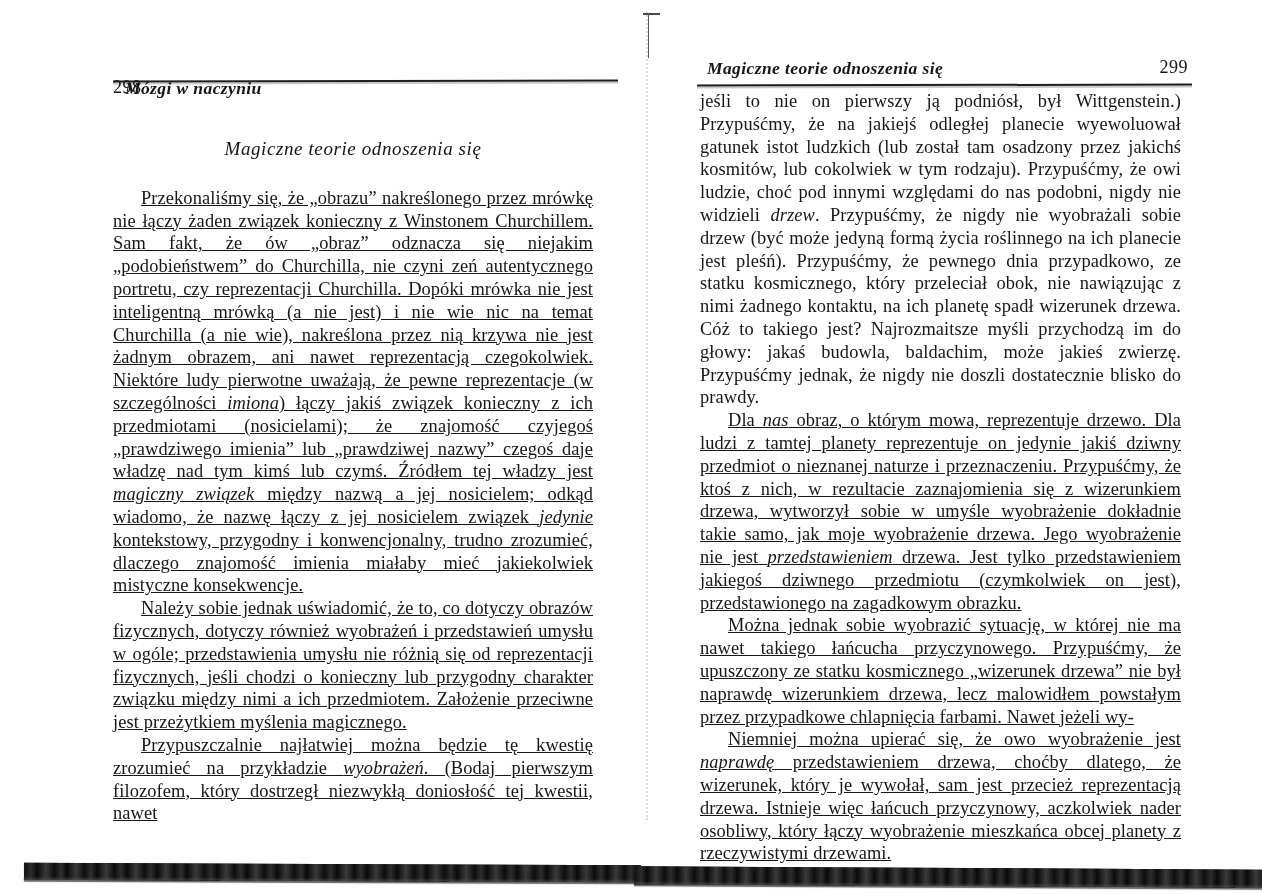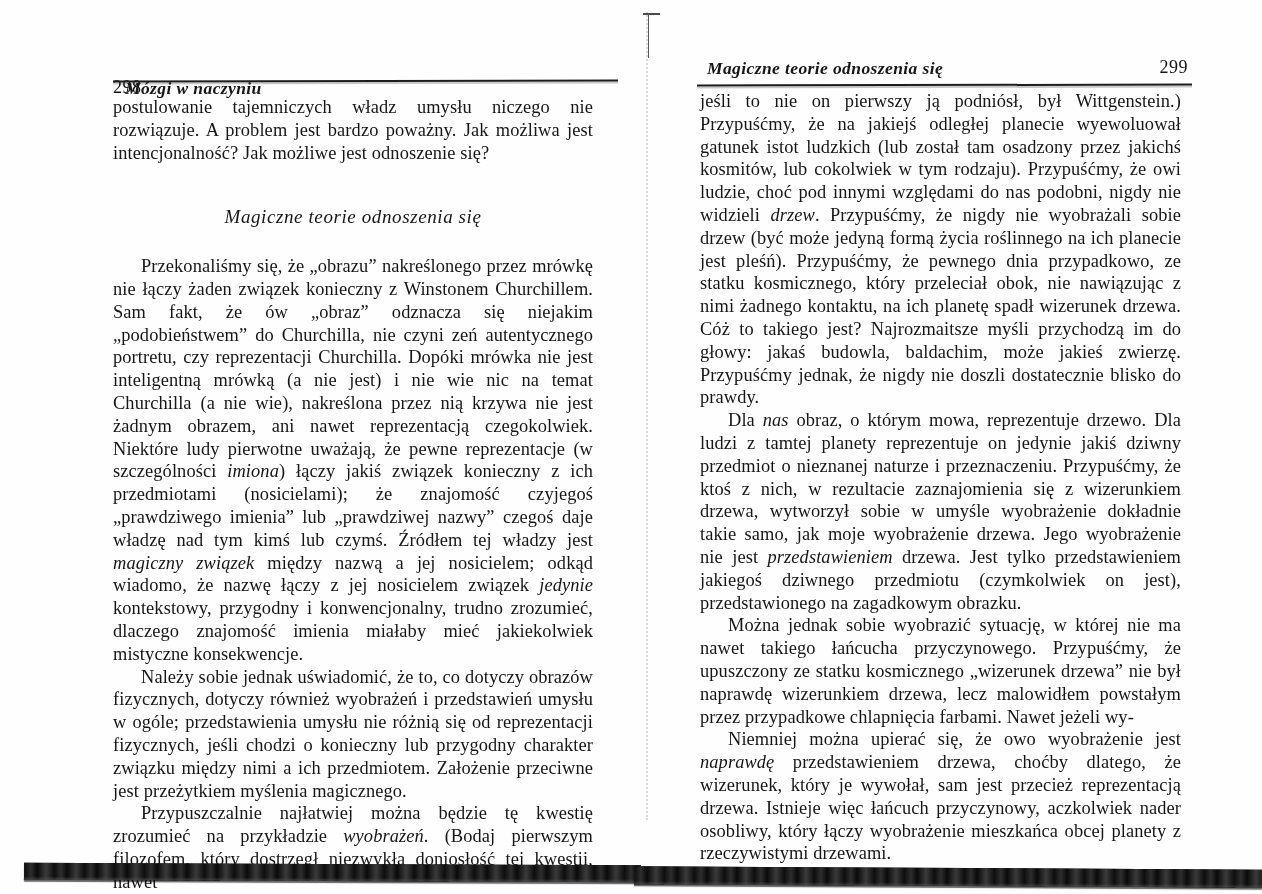--- a/index.html
+++ b/index.html
@@ -35,21 +35,21 @@
   .text-column {
     position: absolute;
     text-align: justify;
     font-size: 18.4px;
     line-height: 22.8px;
     letter-spacing: 0.1px;
   }
   .column-left  { left: 113px; top: 96px;  width: 480px; }
   .column-right { left: 700px; top: 90px;  width: 481px; }
   .text-column p { margin: 0; }
-  .text-column p.indent { text-indent: 28px; }
+  .text-column p.indent { text-indent: 28px; text-decoration: underline; }
   .section-heading {
     text-align: center;
     font-style: italic;
     font-size: 19px;
     letter-spacing: 0.6px;
     margin: 42px 0 26px 0;
   }
 
   
   .fold-line {
@@ -79,21 +79,20 @@
 </div>
 <div class="header-rule rule-left"></div>
 
 <div class="running-header header-right">
   <span class="header-title">Magiczne teorie odnoszenia się</span>
   <span class="page-num page-num-right">299</span>
 </div>
 <div class="header-rule rule-right"></div>
 
 <div class="text-column column-left">
-    <p class=""><span>postulowanie tajemniczych władz umysłu niczego nie rozwiązuje. A problem jest bardzo poważny. Jak możliwa jest intencjonalność? Jak możliwe jest odnoszenie się?</span></p>
     <div class="section-heading">Magiczne teorie odnoszenia się</div>
     <p class="indent"><span>Przekonaliśmy się, że „obrazu” nakreślonego przez mrówkę nie łączy żaden związek konieczny z Winstonem Churchillem. Sam fakt, że ów „obraz” odznacza się niejakim „podobieństwem” do Churchilla, nie czyni zeń autentycznego portretu, czy reprezentacji Churchilla. Dopóki mrówka nie jest inteligentną mrówką (a nie jest) i nie wie nic na temat Churchilla (a nie wie), nakreślona przez nią krzywa nie jest żadnym obrazem, ani nawet reprezentacją czegokolwiek. Niektóre ludy pierwotne uważają, że pewne reprezentacje (w szczególności </span><i>imiona</i><span>) łączy jakiś związek konieczny z ich przedmiotami (nosicielami); że znajomość czyjegoś „prawdziwego imienia” lub „prawdziwej nazwy” czegoś daje władzę nad tym kimś lub czymś. Źródłem tej władzy jest </span><i>magiczny związek</i><span> między nazwą a jej nosicielem; odkąd wiadomo, że nazwę łączy z jej nosicielem związek </span><i>jedynie</i><span> kontekstowy, przygodny i konwencjonalny, trudno zrozumieć, dlaczego znajomość imienia miałaby mieć jakiekolwiek mistyczne konsekwencje.</span></p>
     <p class="indent"><span>Należy sobie jednak uświadomić, że to, co dotyczy obrazów fizycznych, dotyczy również wyobrażeń i przedstawień umysłu w ogóle; przedstawienia umysłu nie różnią się od reprezentacji fizycznych, jeśli chodzi o konieczny lub przygodny charakter związku między nimi a ich przedmiotem. Założenie przeciwne jest przeżytkiem myślenia magicznego.</span></p>
     <p class="indent"><span>Przypuszczalnie najłatwiej można będzie tę kwestię zrozumieć na przykładzie </span><i>wyobrażeń</i><span>. (Bodaj pierwszym filozofem, który dostrzegł niezwykłą doniosłość tej kwestii, nawet</span></p>
   </div>
 
 <div class="text-column column-right">
     <p class=""><span>jeśli to nie on pierwszy ją podniósł, był Wittgenstein.) Przypuśćmy, że na jakiejś odległej planecie wyewoluował gatunek istot ludzkich (lub został tam osadzony przez jakichś kosmitów, lub cokolwiek w tym rodzaju). Przypuśćmy, że owi ludzie, choć pod innymi względami do nas podobni, nigdy nie widzieli </span><i>drzew</i><span>. Przypuśćmy, że nigdy nie wyobrażali sobie drzew (być może jedyną formą życia roślinnego na ich planecie jest pleśń). Przypuśćmy, że pewnego dnia przypadkowo, ze statku kosmicznego, który przeleciał obok, nie nawiązując z nimi żadnego kontaktu, na ich planetę spadł wizerunek drzewa. Cóż to takiego jest? Najrozmaitsze myśli przychodzą im do głowy: jakaś budowla, baldachim, może jakieś zwierzę. Przypuśćmy jednak, że nigdy nie doszli dostatecznie blisko do prawdy.</span></p>
     <p class="indent"><span>Dla </span><i>nas</i><span> obraz, o którym mowa, reprezentuje drzewo. Dla ludzi z tamtej planety reprezentuje on jedynie jakiś dziwny przedmiot o nieznanej naturze i przeznaczeniu. Przypuśćmy, że ktoś z nich, w rezultacie zaznajomienia się z wizerunkiem drzewa, wytworzył sobie w umyśle wyobrażenie dokładnie takie samo, jak moje wyobrażenie drzewa. Jego wyobrażenie nie jest </span><i>przedstawieniem</i><span> drzewa. Jest tylko przedstawieniem jakiegoś dziwnego przedmiotu (czymkolwiek on jest), przedstawionego na zagadkowym obrazku.</span></p>
     <p class="indent"><span>Można jednak sobie wyobrazić sytuację, w której nie ma nawet takiego łańcucha przyczynowego. Przypuśćmy, że upuszczony ze statku kosmicznego „wizerunek drzewa” nie był naprawdę wizerunkiem drzewa, lecz malowidłem powstałym przez przypadkowe chlapnięcia farbami. Nawet jeżeli wy-</span></p>

